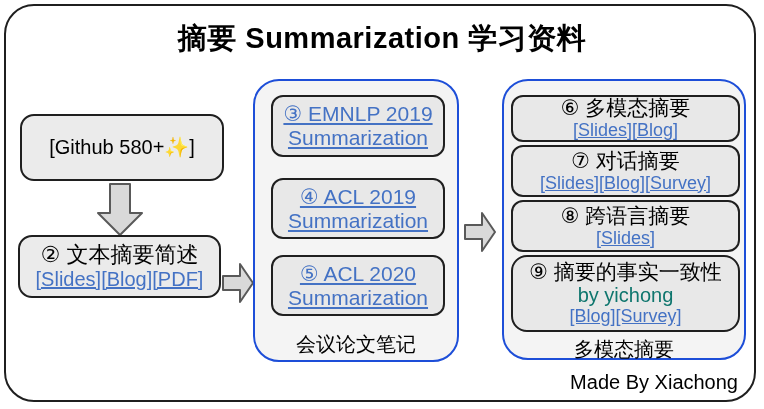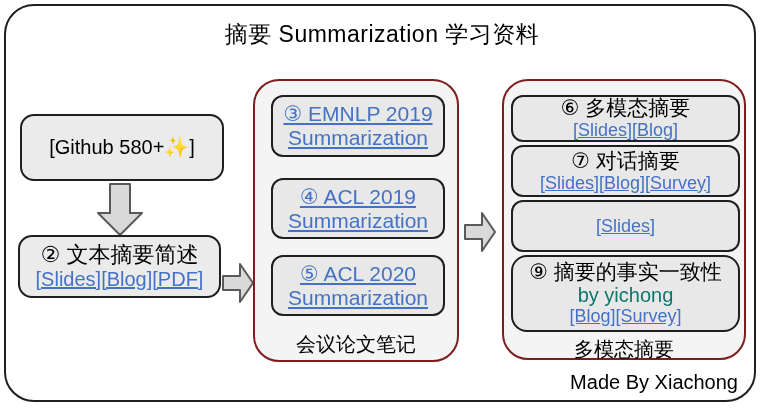--- a/index.html
+++ b/index.html
@@ -3,29 +3,29 @@
 <meta charset="utf-8">
 <style>
   html,body { margin:0; padding:0; background:#ffffff; }
   body { width:764px; height:409px; font-family:"Liberation Sans","DejaVu Sans",sans-serif; }
   #stage { position:relative; width:764px; height:409px; overflow:hidden; background:#fff; }
 
   .frame { position:absolute; left:4px; top:4px; width:752px; height:398px;
            border:2px solid #1f1f1f; border-radius:30px; box-sizing:border-box; background:#fff; }
 
   .title { position:absolute; top:19px; left:0; width:100%; text-align:center;
-           font-size:23px; font-weight:400; color:#000; letter-spacing:0.5px; }
+           font-size:29px; font-weight:700; color:#000; letter-spacing:0.5px; }
 
   .smallbox { position:absolute; box-sizing:border-box; background:#ebebeb;
               border:2px solid #1f1f1f; border-radius:14px;
               display:flex; flex-direction:column; align-items:center; justify-content:center;
               line-height:1.13; text-align:center; }
 
   .panel { position:absolute; box-sizing:border-box; background:#f4f4f4;
-           border:2px solid #7f1d1d; border-radius:26px; }
+           border:2px solid #1d4ed8; border-radius:26px; }
   .panel .smallbox { position:absolute; background:#e8e8e8; border-radius:12px; }
 
   .link { color:#4472C4; text-decoration:underline; cursor:pointer; white-space:nowrap; }
   .row { display:flex; justify-content:center; align-items:baseline; }
 
   .blk { color:#000; }
 
   
   #box1 { left:20px; top:114px; width:204px; height:67px; }
   #box1 .l1 { font-size:22px; }
@@ -120,20 +120,21 @@
     </div>
     <div class="smallbox" id="rbox2">
       <span class="hd">⑦ 对话摘要</span>
       <span class="row">
         <span class="link">[Slides]</span>
         <span class="link">[Blog]</span>
         <span class="link">[Survey]</span>
       </span>
     </div>
     <div class="smallbox" id="rbox3">
+      <span class="hd">⑧ 跨语言摘要</span>
       <span class="row">
         <span class="link">[Slides]</span>
       </span>
     </div>
     <div class="smallbox" id="rbox4">
       <span class="hd">⑨ 摘要的事实一致性</span>
       <span class="sub">by yichong</span>
       <span class="row">
         <span class="link">[Blog]</span>
         <span class="link">[Survey]</span>

